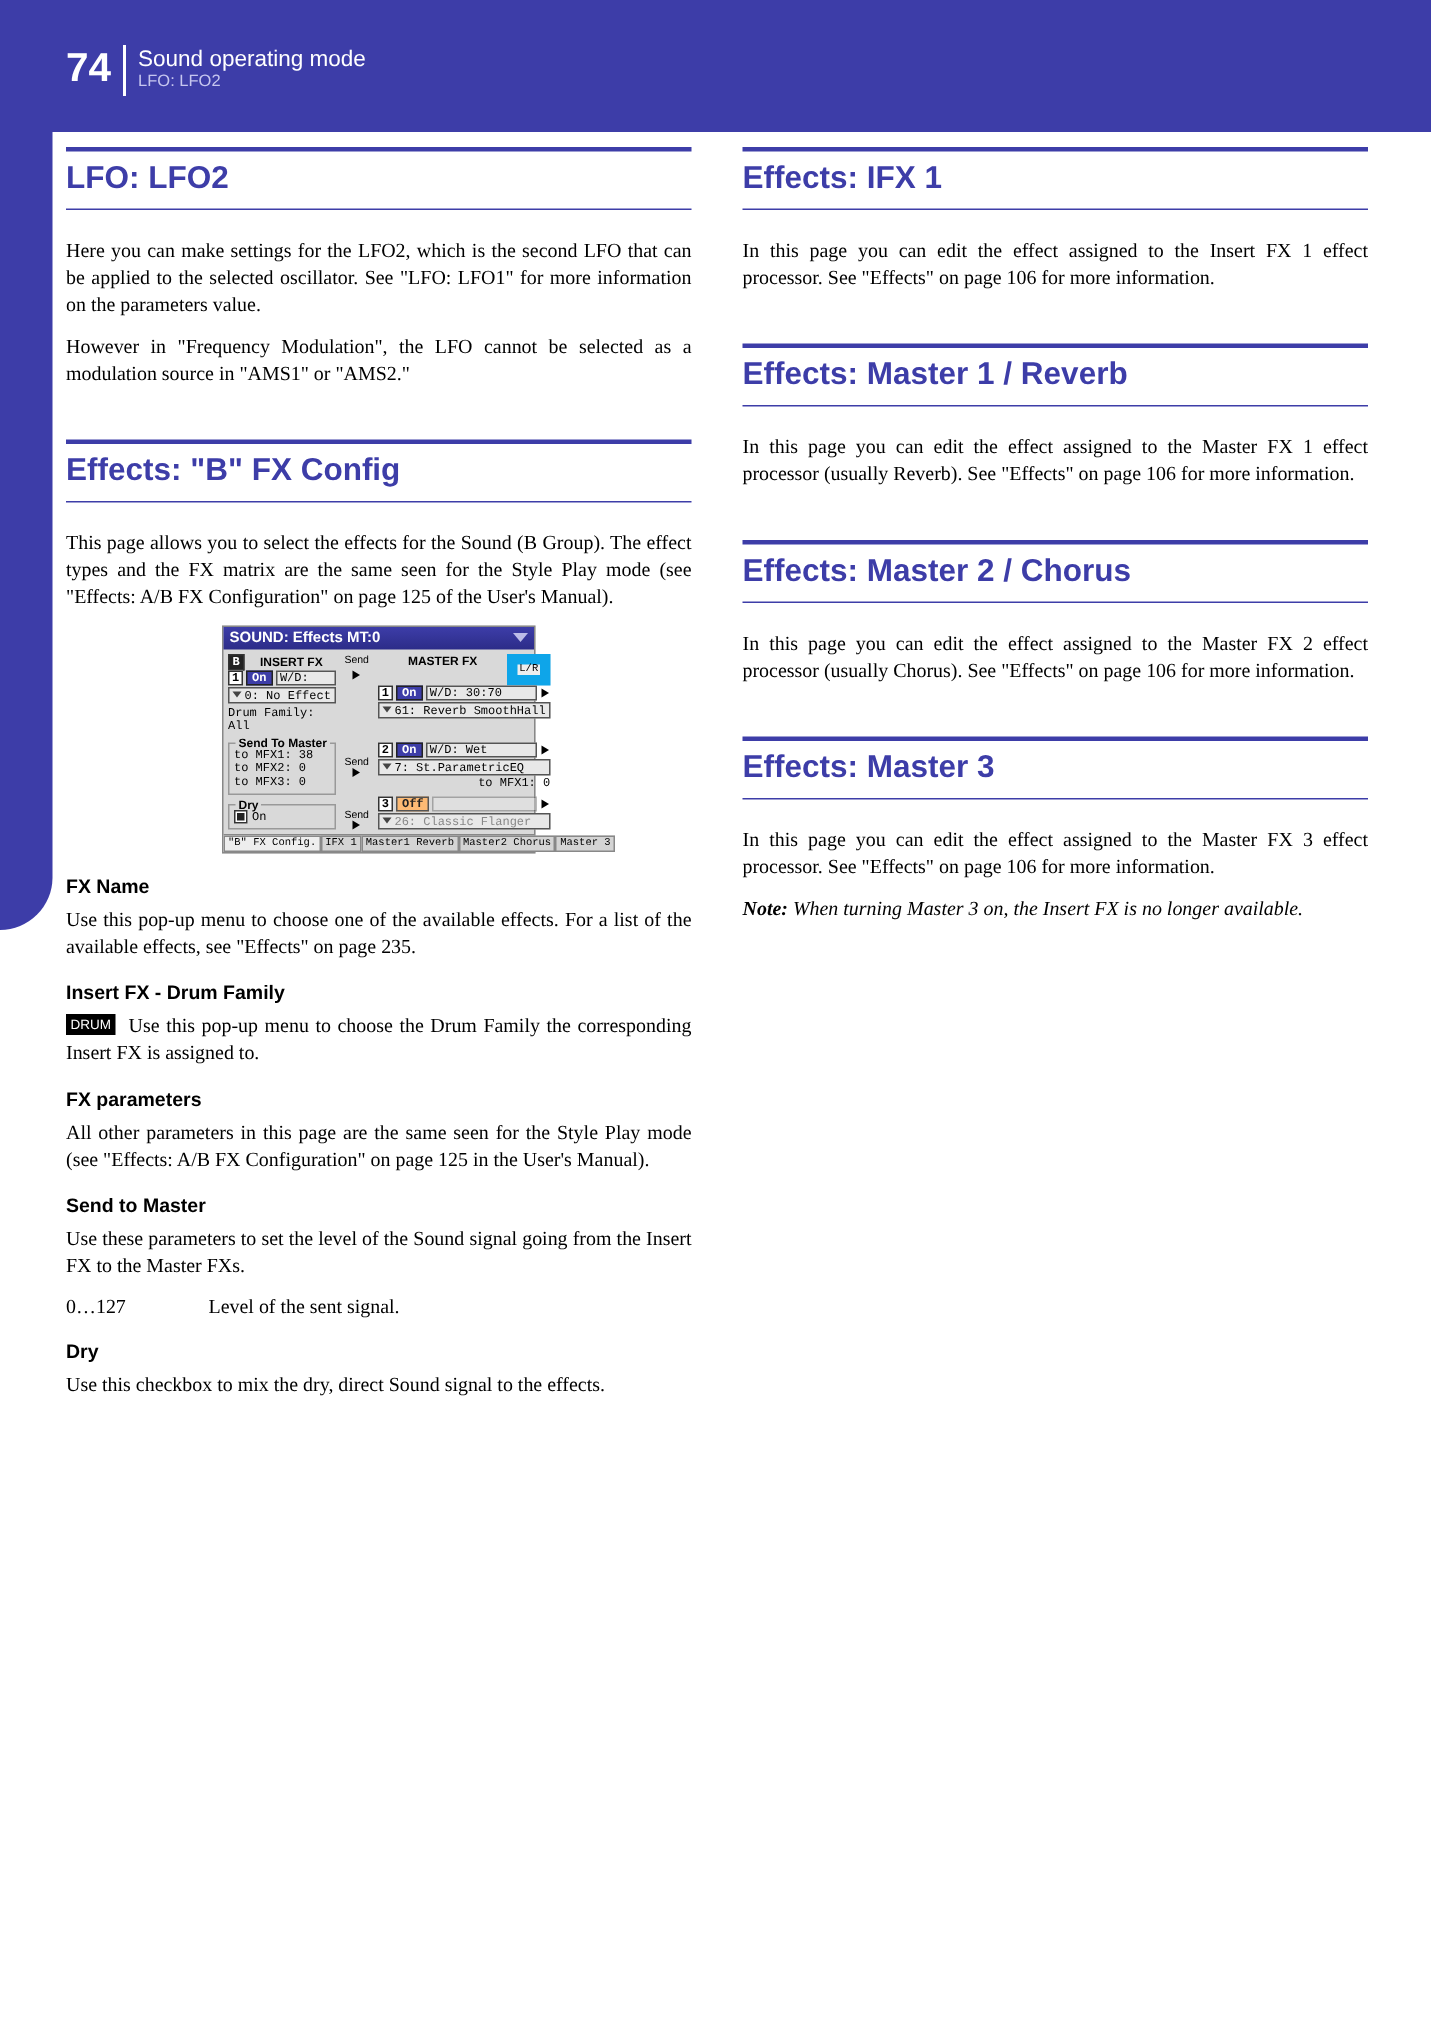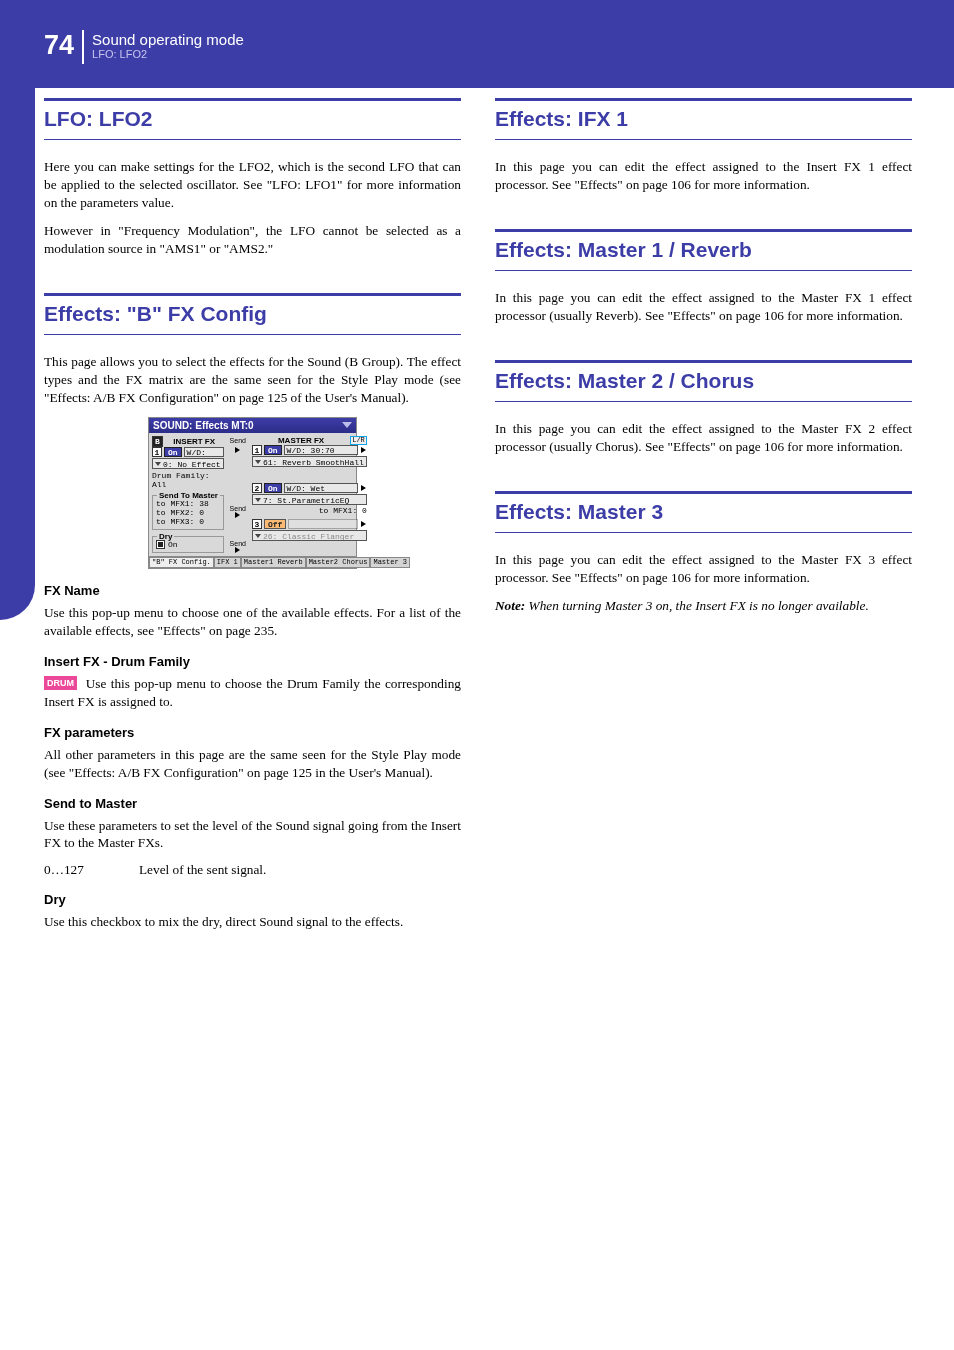--- a/index.html
+++ b/index.html
@@ -213,31 +213,31 @@
     font-size:7px;
     padding:1px 2px;
     background:#d4d4d4;
     line-height:1;
     text-align:center;
     flex:0 0 auto;
   }
   .scr-tab.active { background:#eee; }
   .drum-badge {
     display:inline-block;
-    background:#ec4899;
+    background:#000000;
     color:#fff;
     font-family: Arial,sans-serif;
-    font-weight:bold;
+    font-weight:normal;
     font-size:9px;
     padding:1px 3px;
     vertical-align:2px;
   }
   .lr-badge {
     font-size:7px;
-    border:1px solid #0ea5e9;
+    border:7px solid #0ea5e9;
     padding:0 1px;
     background:#eee;
     line-height:1;
   }
   .arrow {
     width:0;height:0;
     border-top:3px solid transparent;
     border-bottom:3px solid transparent;
     border-left:5px solid #000;
     margin:0 1px;

